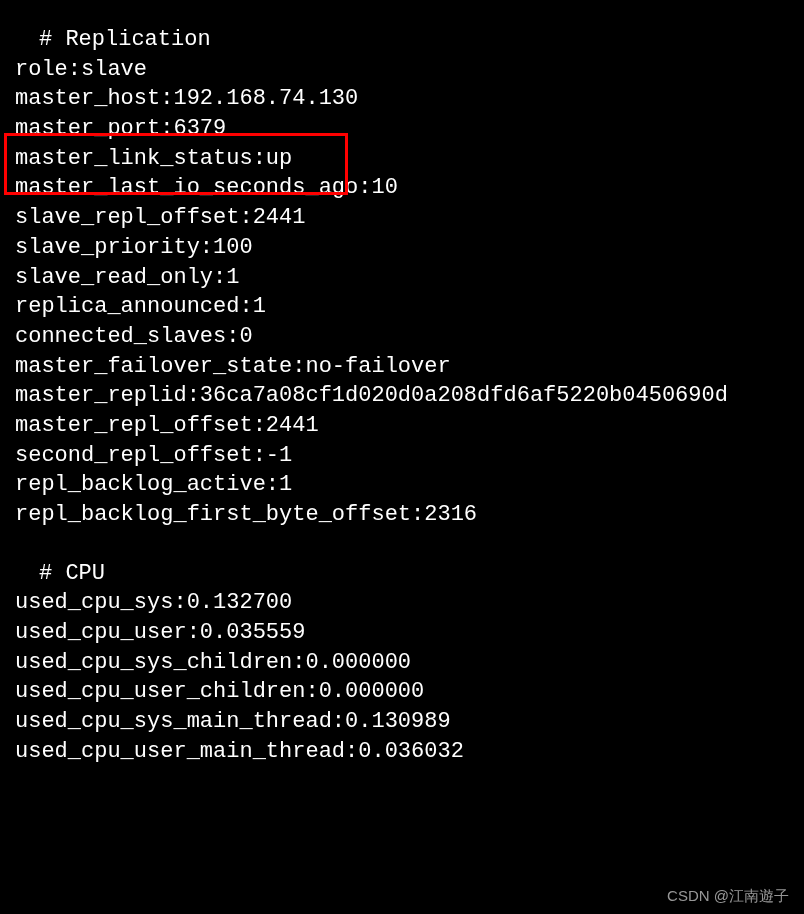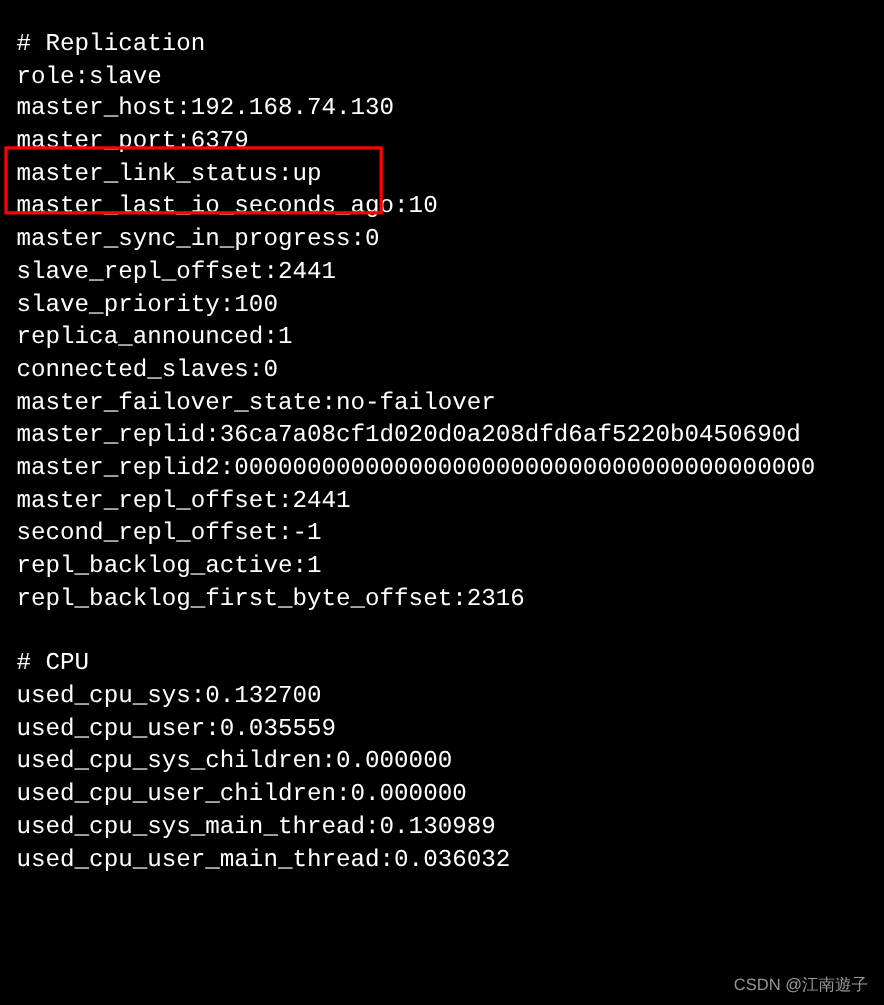--- a/index.html
+++ b/index.html
@@ -17,20 +17,21 @@
       width: 804px;
       height: 914px;
       overflow: hidden;
       position: relative;
     }
     .line {
       white-space: pre;
     }
     .section-header {
       white-space: pre;
+      margin-left: 24px;
     }
     .highlight-box {
       position: absolute;
       border: 3px solid #ff0000;
       pointer-events: none;
       z-index: 10;
     }
     .watermark {
       position: absolute;
       bottom: 8px;
@@ -46,28 +47,27 @@
 </head>
 <body>
 
 <div>
   <div class="section-header"># Replication</div>
   <div class="line">role:slave</div>
   <div class="line">master_host:192.168.74.130</div>
   <div class="line">master_port:6379</div>
   <div class="line">master_link_status:up</div>
   <div class="line">master_last_io_seconds_ago:10</div>
-  <div class="line">master_sync_in_progress:0</div>
   <div class="line">slave_repl_offset:2441</div>
   <div class="line">slave_priority:100</div>
+  <div class="line">slave_read_only:1</div>
   <div class="line">replica_announced:1</div>
   <div class="line">connected_slaves:0</div>
   <div class="line">master_failover_state:no-failover</div>
   <div class="line">master_replid:36ca7a08cf1d020d0a208dfd6af5220b0450690d</div>
-  <div class="line">master_replid2:0000000000000000000000000000000000000000</div>
   <div class="line">master_repl_offset:2441</div>
   <div class="line">second_repl_offset:-1</div>
   <div class="line">repl_backlog_active:1</div>
   <div class="line">repl_backlog_first_byte_offset:2316</div>
   <div class="blank"></div>
   <div class="section-header"># CPU</div>
   <div class="line">used_cpu_sys:0.132700</div>
   <div class="line">used_cpu_user:0.035559</div>
   <div class="line">used_cpu_sys_children:0.000000</div>
   <div class="line">used_cpu_user_children:0.000000</div>

